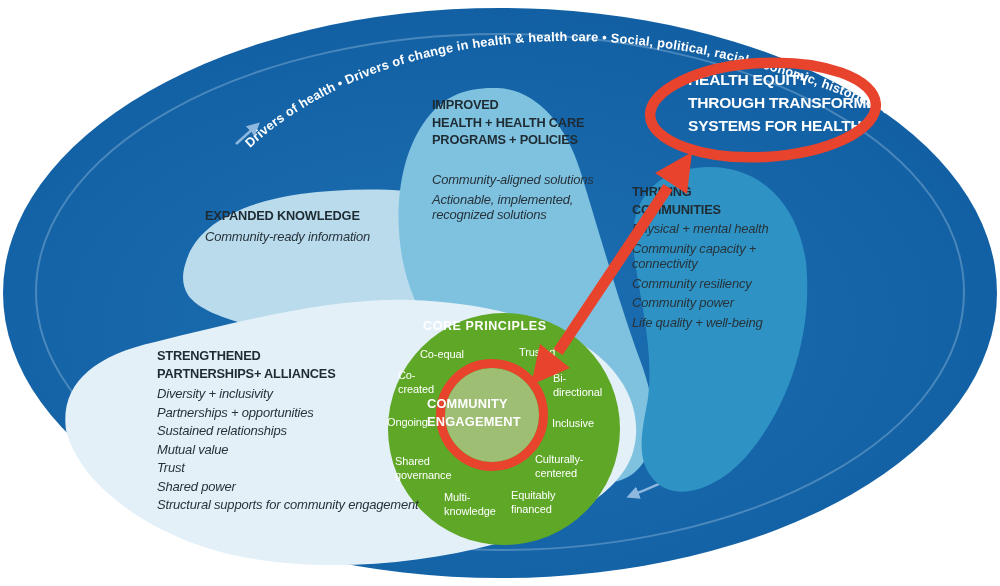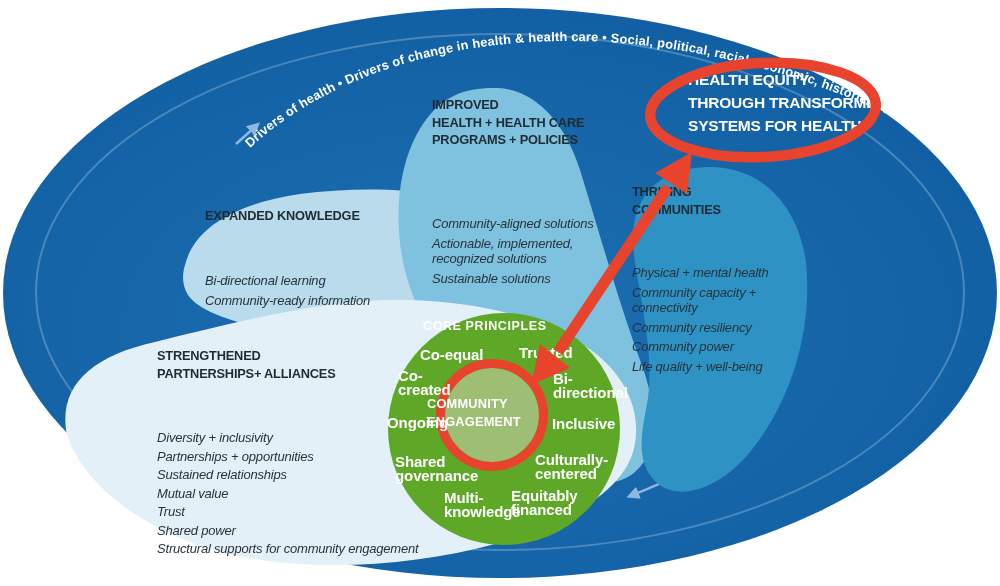--- a/index.html
+++ b/index.html
@@ -2,25 +2,25 @@
 <html><head>
 <meta charset="utf-8">
 <style>
   html,body{margin:0;padding:0;background:#ffffff;}
   .stage{position:relative;width:1000px;height:586px;overflow:hidden;background:#ffffff;
          font-family:"Liberation Sans", sans-serif;}
   .layer{position:absolute;left:0;top:0;width:1000px;height:586px;pointer-events:none;}
   .txt{position:absolute;white-space:pre-line;}
   .petal-title{font-weight:bold;font-size:12.8px;line-height:17.5px;color:#1e2b33;
                letter-spacing:-0.2px;}
-  .items{position:absolute;margin-top:44px;}
+  .items{position:absolute;}
   .item{font-style:italic;font-size:13px;line-height:15.5px;color:#27333b;
         letter-spacing:-0.2px;margin-bottom:4px;}
   .items.tight .item{line-height:15px;margin-bottom:3.5px;}
-  .principle{position:absolute;font-weight:bold;font-size:15px;line-height:13.5px;
+  .principle{position:absolute;font-weight:normal;font-size:11px;line-height:13.5px;
              color:#ffffff;white-space:pre-line;letter-spacing:-0.1px;}
   .core-title{position:absolute;left:423px;top:319px;width:160px;text-align:left;
               font-weight:bold;font-size:12.5px;color:#ffffff;letter-spacing:0.6px;}
   .center-label{position:absolute;left:427px;top:395px;width:130px;text-align:left;
                 font-weight:bold;font-size:12.8px;line-height:17.5px;color:#ffffff;
                 white-space:pre-line;letter-spacing:0.2px;}
   .outcome{position:absolute;left:688px;top:68px;font-weight:bold;font-size:15.5px;
            line-height:23px;color:#ffffff;white-space:pre-line;letter-spacing:-0.2px;}
 </style>
 </head>
@@ -68,31 +68,29 @@
     <circle cx="492" cy="415" r="51.5" fill="none" stroke-width="9" stroke="#e8432c"></circle>
 
     <path id="arcPath" d="M 250 148 C 392 16 692 -10 978 162" fill="none"></path>
     <text font-size="12.8" font-weight="600" letter-spacing="0.2" fill="#ffffff">
       <textPath href="#arcPath" startOffset="0">Drivers of health  •  Drivers of change in health &amp; health care  •  Social, political, racial, economic, historical, and environmental context</textPath>
     </text>
   </svg>
 
   <div class="txt petal-title" style="left:205px;top:207px">EXPANDED KNOWLEDGE</div>
   <div class="items" style="left:205px;top:229px;width:230px">
-    <div class="item">Bi-directional learning</div>
     <div class="item">Community-ready information</div>
   </div>
 
   <div class="txt petal-title" style="left:432px;top:96px">IMPROVED
 HEALTH + HEALTH CARE
 PROGRAMS + POLICIES</div>
   <div class="items" style="left:432px;top:172px;width:182px">
     <div class="item">Community-aligned solutions</div>
     <div class="item">Actionable, implemented, recognized solutions</div>
-    <div class="item">Sustainable solutions</div>
   </div>
 
   <div class="txt petal-title" style="left:632px;top:183px">THRIVING
 COMMUNITIES</div>
   <div class="items" style="left:632px;top:221px;width:178px">
     <div class="item">Physical + mental health</div>
     <div class="item">Community capacity + connectivity</div>
     <div class="item">Community resiliency</div>
     <div class="item">Community power</div>
     <div class="item">Life quality + well-being</div>

